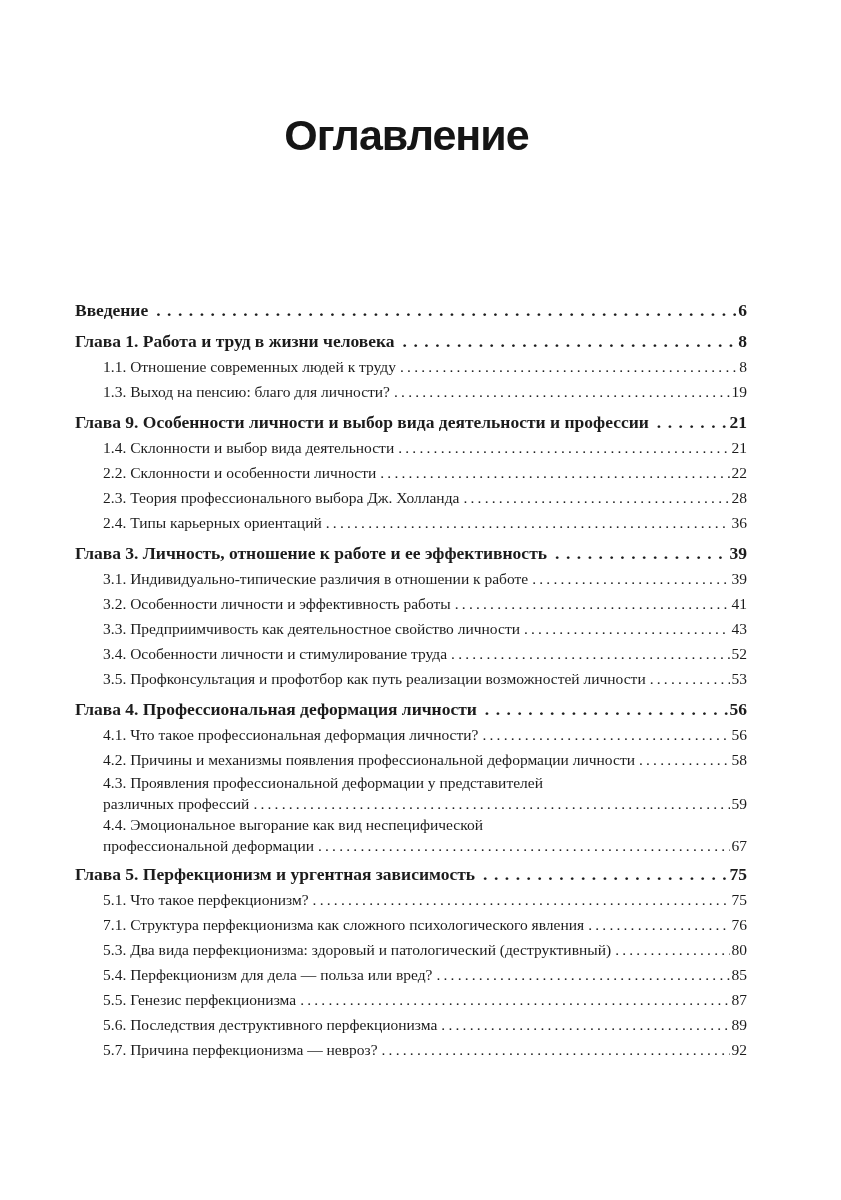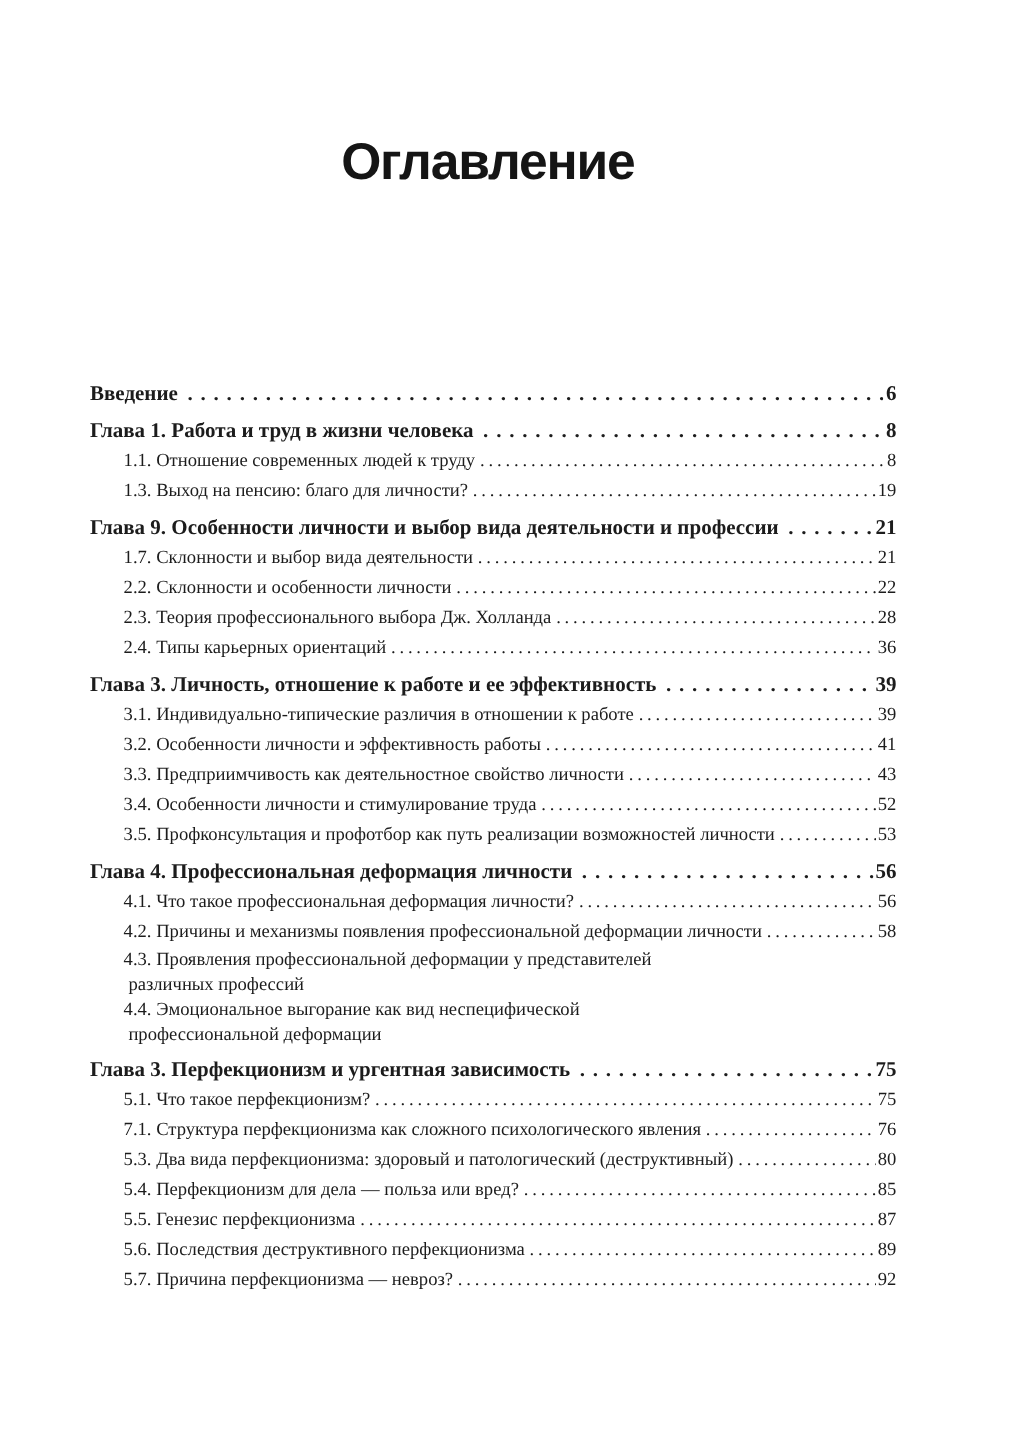--- a/index.html
+++ b/index.html
@@ -18,38 +18,38 @@
     text-align: center;
     font-family: "Liberation Sans", sans-serif;
     font-weight: 700;
     font-size: 43px;
     line-height: 46px;
     letter-spacing: -1px;
     color: #151515;
   }
   .toc {
     position: absolute;
-    top: 309px; left: 75px; width: 672px;
+    top: 292px; left: 75px; width: 672px;
   }
   .row {
     display: flex;
     align-items: baseline;
     height: 25px; line-height: 25px;
     white-space: nowrap;
     overflow: hidden;
     font-size: 15.5px;
   }
   .row.chapter {
     font-weight: 700;
     font-size: 17.5px;
     margin-top: 6px;
   }
   .row.sub { padding-left: 28px; text-align: right; }
   .row.wrap-first { height: 22px; line-height: 22px; }
-  .row.cont { height: 20px; line-height: 20px; flex-direction: column; }
+  .row.cont { height: 20px; line-height: 20px; }
   .txt { flex: 0 0 auto; }
   .dots {
     flex: 1 1 auto;
     overflow: hidden;
     margin: 0 2px 0 4px;
   }
   .dots::after {
     content: "......................................................................................................................................................";
     letter-spacing: 3.2px;
   }
@@ -82,21 +82,21 @@
       <span class="txt">1.3. Выход на пенсию: благо для личности?</span>
       <span class="dots"></span>
       <span class="pg">19</span>
     </div>
     <div class="row chapter">
       <span class="txt">Глава 9. Особенности личности и выбор вида деятельности и профессии</span>
       <span class="dots"></span>
       <span class="pg">21</span>
     </div>
     <div class="row sub">
-      <span class="txt">1.7. Склонности и выбор вида деятельности</span>
+      <span class="txt">1.4. Склонности и выбор вида деятельности</span>
       <span class="dots"></span>
       <span class="pg">21</span>
     </div>
     <div class="row sub">
       <span class="txt">2.2. Склонности и особенности личности</span>
       <span class="dots"></span>
       <span class="pg">22</span>
     </div>
     <div class="row sub">
       <span class="txt">2.3. Теория профессионального выбора Дж. Холланда</span>
@@ -163,21 +163,21 @@
     </div>
     <div class="row sub wrap-first">
       <span class="txt">4.4. Эмоциональное выгорание как вид неспецифической</span>
     </div>
     <div class="row sub cont">
       <span class="txt">профессиональной деформации</span>
       <span class="dots"></span>
       <span class="pg">67</span>
     </div>
     <div class="row chapter">
-      <span class="txt">Глава 3. Перфекционизм и ургентная зависимость</span>
+      <span class="txt">Глава 5. Перфекционизм и ургентная зависимость</span>
       <span class="dots"></span>
       <span class="pg">75</span>
     </div>
     <div class="row sub">
       <span class="txt">5.1. Что такое перфекционизм?</span>
       <span class="dots"></span>
       <span class="pg">75</span>
     </div>
     <div class="row sub">
       <span class="txt">7.1. Структура перфекционизма как сложного психологического явления</span>

